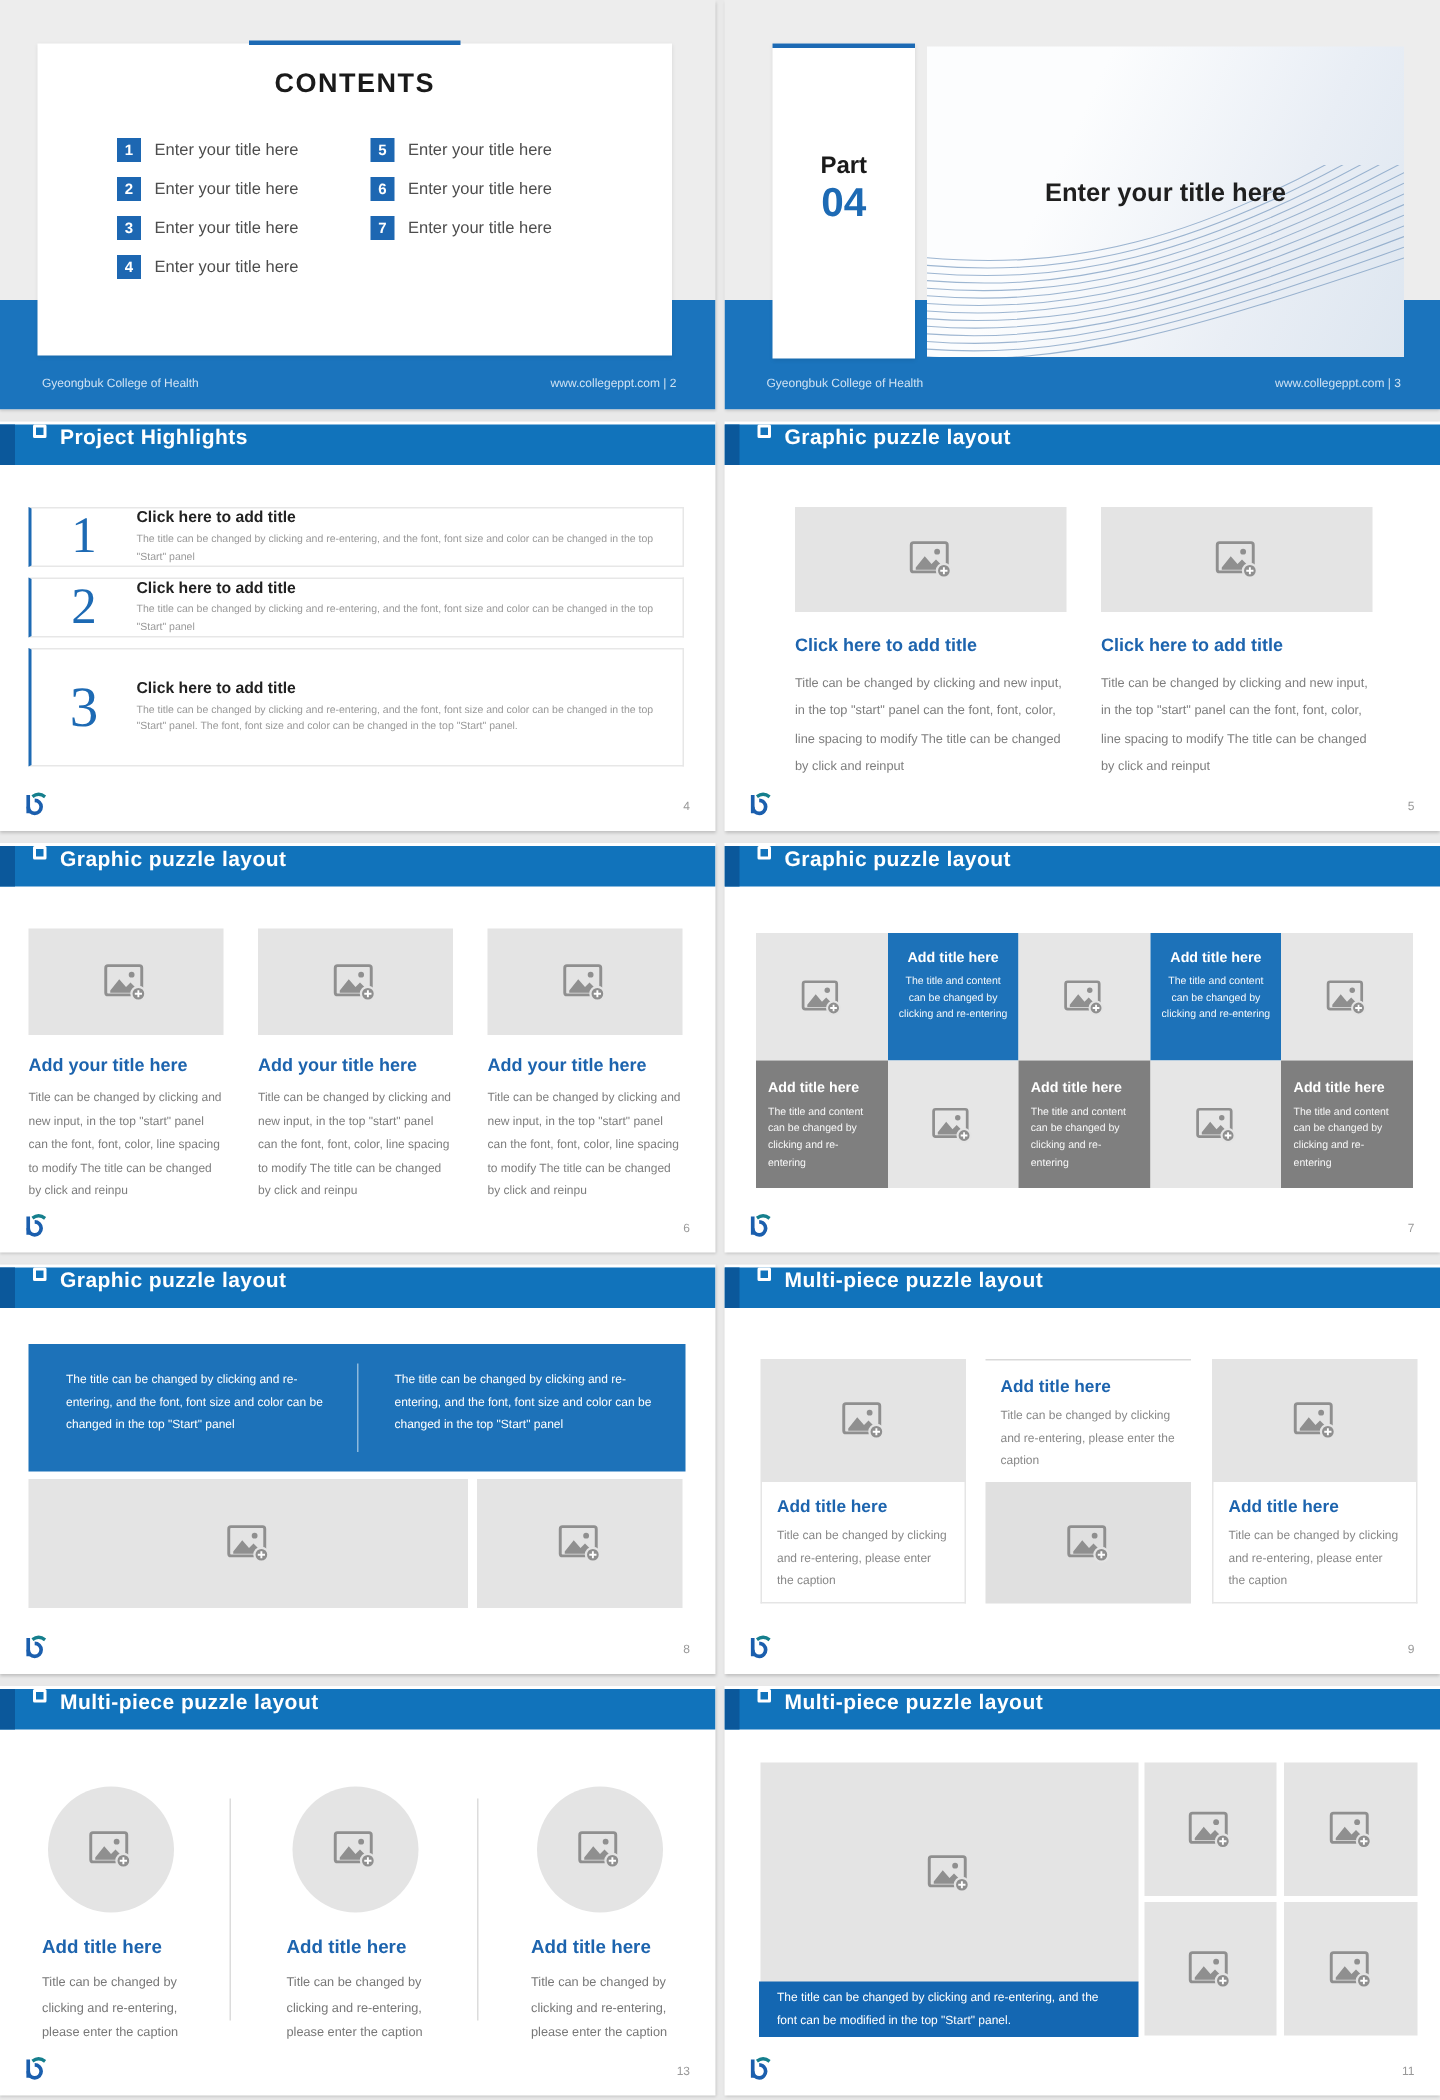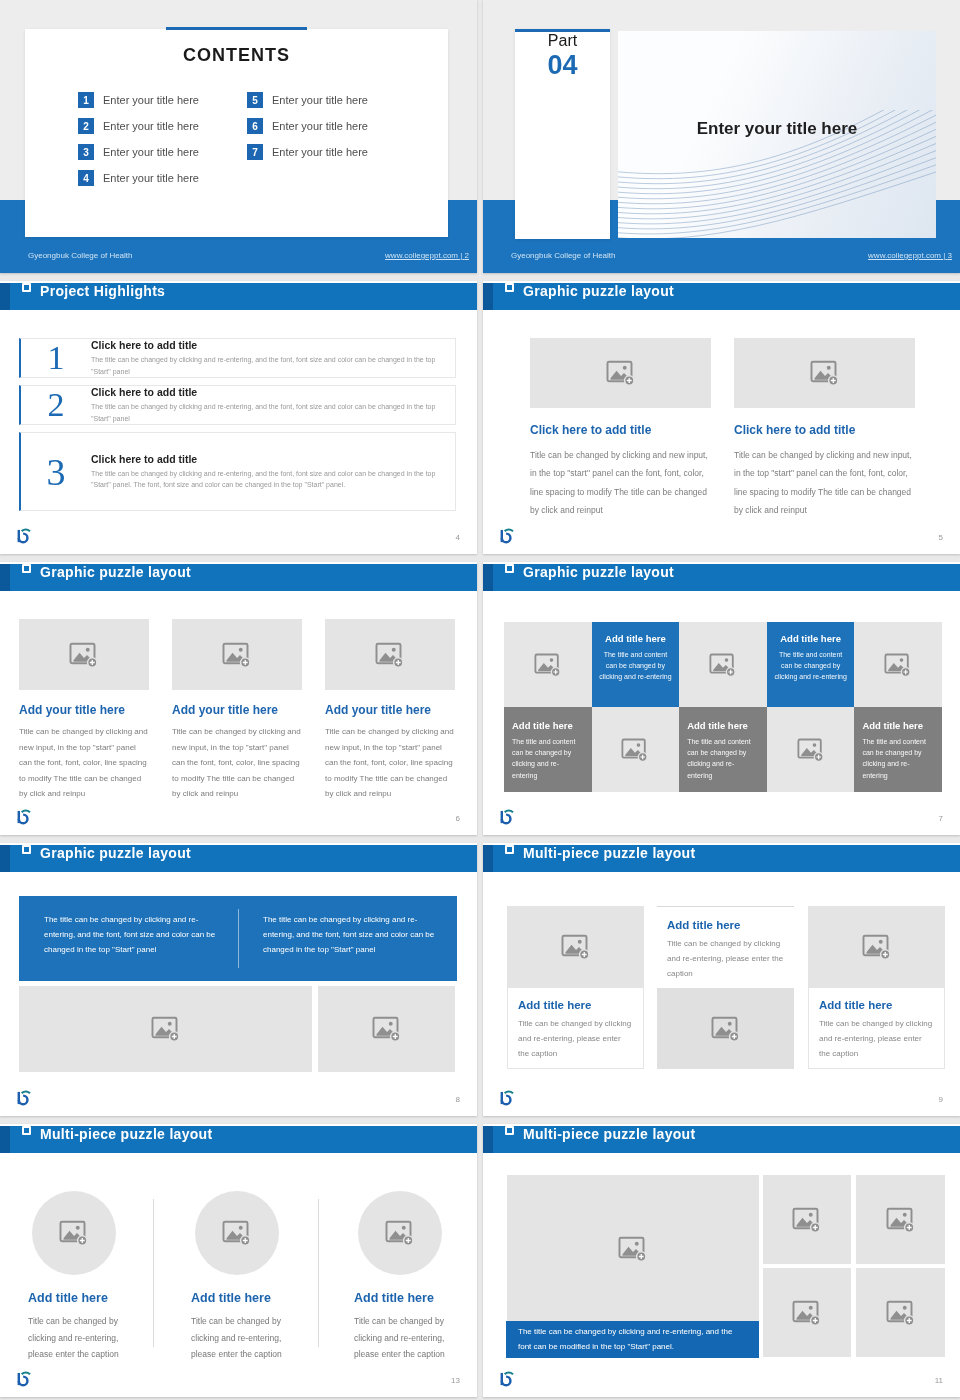--- a/index.html
+++ b/index.html
@@ -19,38 +19,38 @@
 
   .logo { position:absolute; left:16px; bottom:9px; width:15px; height:17px; }
   .pg { position:absolute; right:17px; bottom:12px; font-size:8px; color:#999; }
 
   .ph { background:#e4e4e4; display:flex; align-items:center; justify-content:center; }
   .ph svg { width:30px; height:26px; }
 
   
   .band { position:absolute; left:0; bottom:0; width:100%; height:73px; background:#1b74bd; }
   .fl { position:absolute; left:28px; bottom:13px; font-size:8px; color:#cfe2f3; }
-  .fr { position:absolute; right:8px; bottom:13px; font-size:8px; color:#cfe2f3;text-decoration:underline; }
+  .fr { position:absolute; right:26px; bottom:13px; font-size:8px; color:#cfe2f3; }
 
   
   .s1-card { position:absolute; left:25px; top:29px; width:423px; height:208px; background:#fff;
              box-shadow:0 1px 3px rgba(0,0,0,.10); z-index:2; }
   .s1-line { position:absolute; left:141px; top:-2px; width:141px; height:3px; background:#1d6ab4; }
   .s1-title { text-align:center; margin-top:16px; font-size:18px; font-weight:bold; color:#1a1a1a; letter-spacing:1px; }
   .s1-cols { position:absolute; left:53px; top:63px; display:flex; gap:35px; }
   .toc-col { display:flex; flex-direction:column; gap:10px; }
   .toc-item { display:flex; align-items:center; width:134px; }
   .toc-num { width:16px; height:16px; background:#1d67b2; color:#fff; font-weight:bold; font-size:10px;
              display:flex; align-items:center; justify-content:center; flex:none; }
   .toc-label { font-size:11px; color:#4d4d4d; margin-left:9px; white-space:nowrap; }
 
   
   .s2-card { position:absolute; left:32px; top:29px; width:95px; height:210px; background:#fff;
              border-top:3px solid #1d6ab4; text-align:center; box-shadow:0 1px 3px rgba(0,0,0,.10); z-index:2; }
-  .s2-part { font-size:16px; font-weight:normal; color:#1a1a1a; }
+  .s2-part { margin-top:70px; font-size:16px; font-weight:bold; color:#1a1a1a; }
   .s2-num { font-size:27px; font-weight:bold; color:#1d6ab4; line-height:1.15; }
   .s2-panel { position:absolute; left:135px; top:31px; width:318px; height:207px; z-index:2;
               background:linear-gradient(115deg,#fcfdfe 30%,#e9eef5 70%,#dde6f0); overflow:hidden; }
   .s2-title { position:absolute; left:0; top:88px; width:100%; text-align:center; font-weight:bold;
               font-size:17px; color:#1f1f1f; }
   .s2-wave { position:absolute; left:0; bottom:-4px; width:100%; height:132px; }
   .s2-wave path { fill:none; stroke:#7d9ec2; stroke-width:.7; opacity:.75; }
 
   
   .hl-row { position:absolute; left:19px; width:437px; background:#fff; border:1px solid #e7e7e7;

